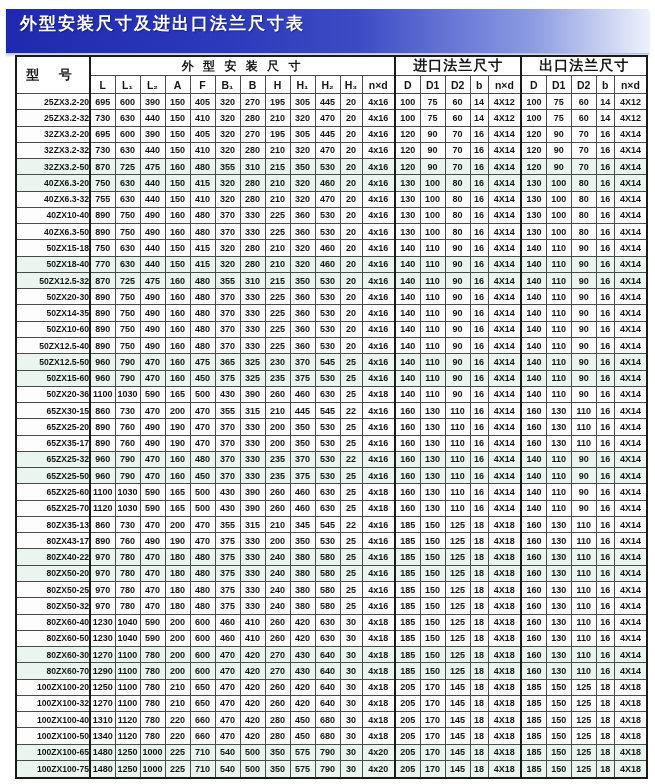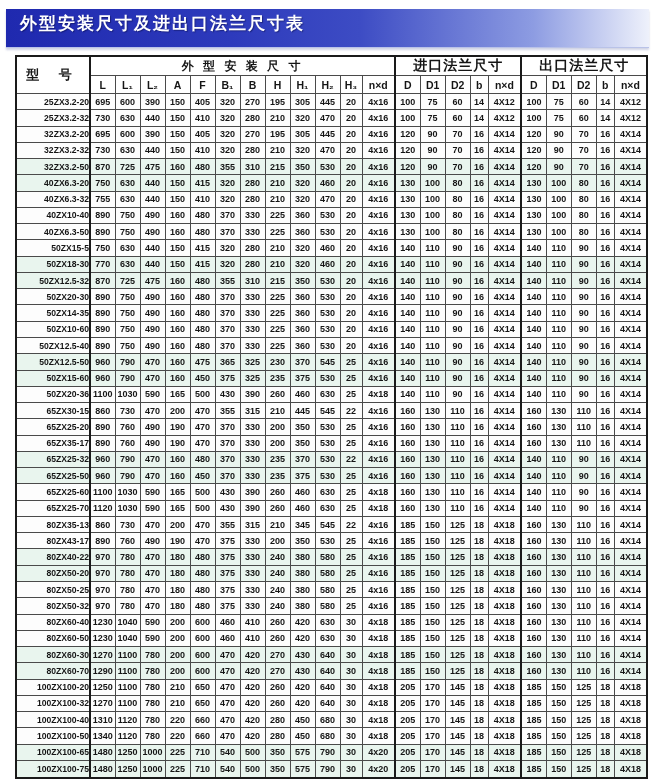--- a/index.html
+++ b/index.html
@@ -2,21 +2,21 @@
 <html><head>
 <meta charset="utf-8">
 <style>
   html,body{margin:0;padding:0;}
   body{
     width:655px;height:784px;position:relative;background:#ffffff;
     font-family:"Liberation Sans", sans-serif;
     -webkit-font-smoothing:antialiased;
   }
   .title-bar{
-    position:absolute;left:6px;top:9px;width:643px;height:39px;
+    position:absolute;left:6px;top:9px;width:643px;height:45px;
     background:linear-gradient(to right,#1f29af 0%,#2d3abc 35%,#5а6? 0,#3d4cc4 55%,#8d9ce2 82%,#eef1fb 100%);
     background:linear-gradient(to right,#1f29af 0%,#2d3abc 35%,#3d4cc4 55%,#8d9ce2 82%,#eef1fb 100%);
     box-sizing:border-box;
     border-bottom:1px solid #b9c2e8;
     box-shadow:0 2px 2px rgba(120,130,180,.35);
   }
   .title-text{
     color:#ffffff;font-weight:bold;font-size:17px;line-height:29px;
     padding-left:14px;letter-spacing:2px;
     font-family:"Liberation Serif", serif;
@@ -340,21 +340,21 @@
           <td>80</td>
           <td>16</td>
           <td>4X14</td>
           <td class="gsep">130</td>
           <td>100</td>
           <td>80</td>
           <td>16</td>
           <td>4X14</td>
         </tr>
         <tr>
-          <td class="model-cell">50ZX15-5</td>
+          <td class="model-cell">50ZX15-18</td>
           <td class="gsep">750</td>
           <td>630</td>
           <td>440</td>
           <td>150</td>
           <td>415</td>
           <td>320</td>
           <td>280</td>
           <td>210</td>
           <td>320</td>
           <td>460</td>
@@ -365,21 +365,21 @@
           <td>90</td>
           <td>16</td>
           <td>4X14</td>
           <td class="gsep">140</td>
           <td>110</td>
           <td>90</td>
           <td>16</td>
           <td>4X14</td>
         </tr>
         <tr>
-          <td class="model-cell">50ZX18-30</td>
+          <td class="model-cell">50ZX18-40</td>
           <td class="gsep">770</td>
           <td>630</td>
           <td>440</td>
           <td>150</td>
           <td>415</td>
           <td>320</td>
           <td>280</td>
           <td>210</td>
           <td>320</td>
           <td>460</td>

